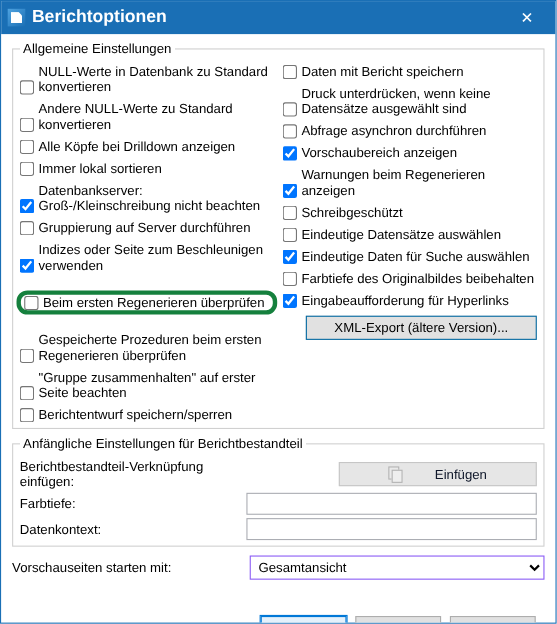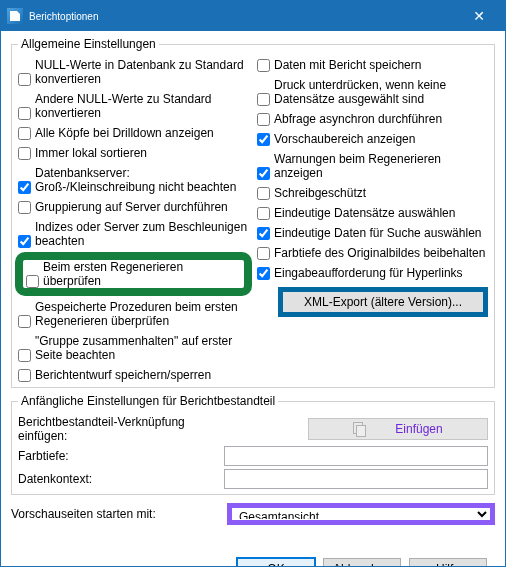--- a/index.html
+++ b/index.html
@@ -25,21 +25,21 @@
     width: 16px; height: 16px;
     background: linear-gradient(135deg,#4fa3e0,#1a6fb5);
     margin-right: 6px;
     display: inline-block;
     position: relative;
   }
   .titlebar .icon::after {
     content:""; position:absolute; inset:3px;
     background:#fff; clip-path: polygon(0 0,70% 0,100% 30%,100% 100%,0 100%);
   }
-  .titlebar .title { flex:1; font-size:10px; }
+  .titlebar .title { flex:1; font-size:16px;font-weight:bold; }
   .titlebar .close {
     width: 40px; height:30px;
     display:flex; align-items:center; justify-content:center;
     font-size:14px; cursor:default;
   }
   .content { padding: 4px 10px 10px 10px; }
   fieldset.groupbox {
     border: 1px solid #d0d0d0;
     margin: 2px 0 6px 0;
     padding: 4px 6px 2px 6px;
@@ -59,32 +59,32 @@
     padding: 3px 0;
     line-height: 14px;
   }
   .chk input[type=checkbox]{
     margin: 1px 0 0 0;
     width:13px; height:13px;
     flex-shrink:0;
   }
   .chk span { flex:1; }
   .highlight-ring {
-    border: 8px solid #15803d;
+    border: 4px solid #15803d;
     border-radius: 10px;
-    margin: 1px -3px;
+    margin: 13px -3px;
     padding: 0 3px;
   }
   .wide-btn {
     display:block;
     width: 210px;
     margin: 4px 0 2px auto;
     padding: 3px 8px;
     background: #e1e1e1;
-    border: 5px solid #0369a1;
+    border: 1px solid #0369a1;
     font-family: inherit;
     font-size:12px;
     text-align:center;
   }
   .form-row {
     display:flex;
     align-items:center;
     gap:6px;
     margin: 3px 0;
   }
@@ -95,40 +95,40 @@
     height:20px;
     font-family:inherit; font-size:12px;
     padding: 1px 3px;
     background:#fff;
   }
   .btn-insert {
     width:180px;
     height:22px;
     background:#e6e6e6;
     border:1px solid #c6c6c6;
-    color:#6d28d9;
+    color:#0f172a;
     font-family:inherit;font-size:12px;
     display:flex;align-items:center;justify-content:center;
     gap:28px;
   }
   .btn-insert .icon-copy {
     width:14px;height:14px;
     display:inline-block;
     position:relative;
     opacity:0.55;
   }
   .btn-insert .icon-copy::before,
   .btn-insert .icon-copy::after{
     content:"";position:absolute;border:1px solid #888;background:#eee;
   }
   .btn-insert .icon-copy::before{left:0;top:0;width:8px;height:10px;}
   .btn-insert .icon-copy::after{left:3px;top:3px;width:8px;height:10px;background:#f5f5f5;}
   .select {
     flex:1;
-    border:5px solid #8b5cf6;
+    border:1px solid #8b5cf6;
     height:22px;
     font-family:inherit;font-size:12px;
     padding:1px 3px;
     background:#fff;
   }
   .footer-btns {
     display:flex;
     justify-content:flex-end;
     gap:8px;
     padding: 30px 8px 8px 8px;
@@ -183,21 +183,21 @@
           <label class="chk">
             <input type="checkbox" checked="" style="">
             <span>Datenbankserver: Groß-/Kleinschreibung nicht beachten</span>
           </label>
           <label class="chk">
             <input type="checkbox" style="">
             <span>Gruppierung auf Server durchführen</span>
           </label>
           <label class="chk">
             <input type="checkbox" checked="" style="">
-            <span>Indizes oder Server zum Beschleunigen beachten</span>
+            <span>Indizes oder Seite zum Beschleunigen verwenden</span>
           </label>
           <label class="chk highlight-ring">
             <input type="checkbox" style="">
             <span>Beim ersten Regenerieren überprüfen</span>
           </label>
           <label class="chk">
             <input type="checkbox" style="">
             <span>Gespeicherte Prozeduren beim ersten Regenerieren überprüfen</span>
           </label>
           <label class="chk">

